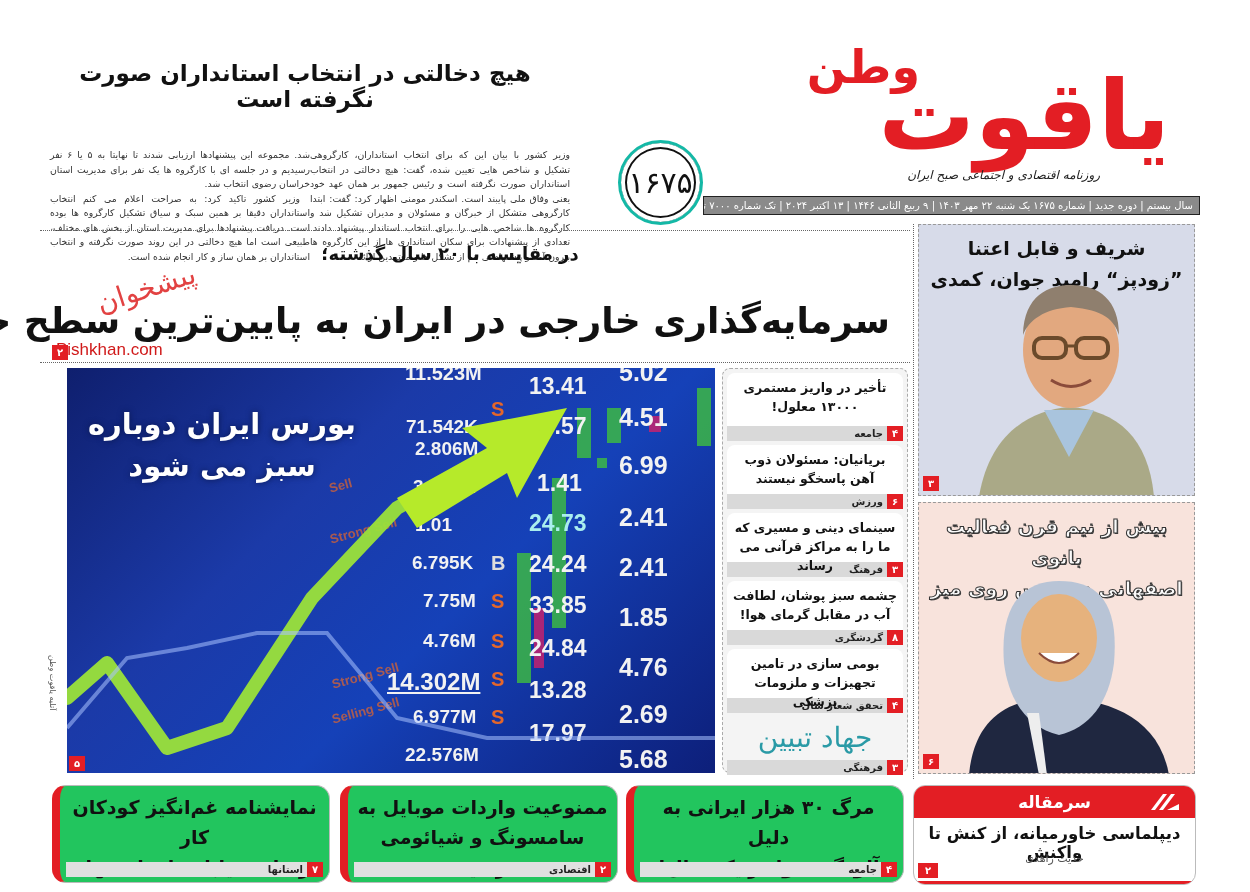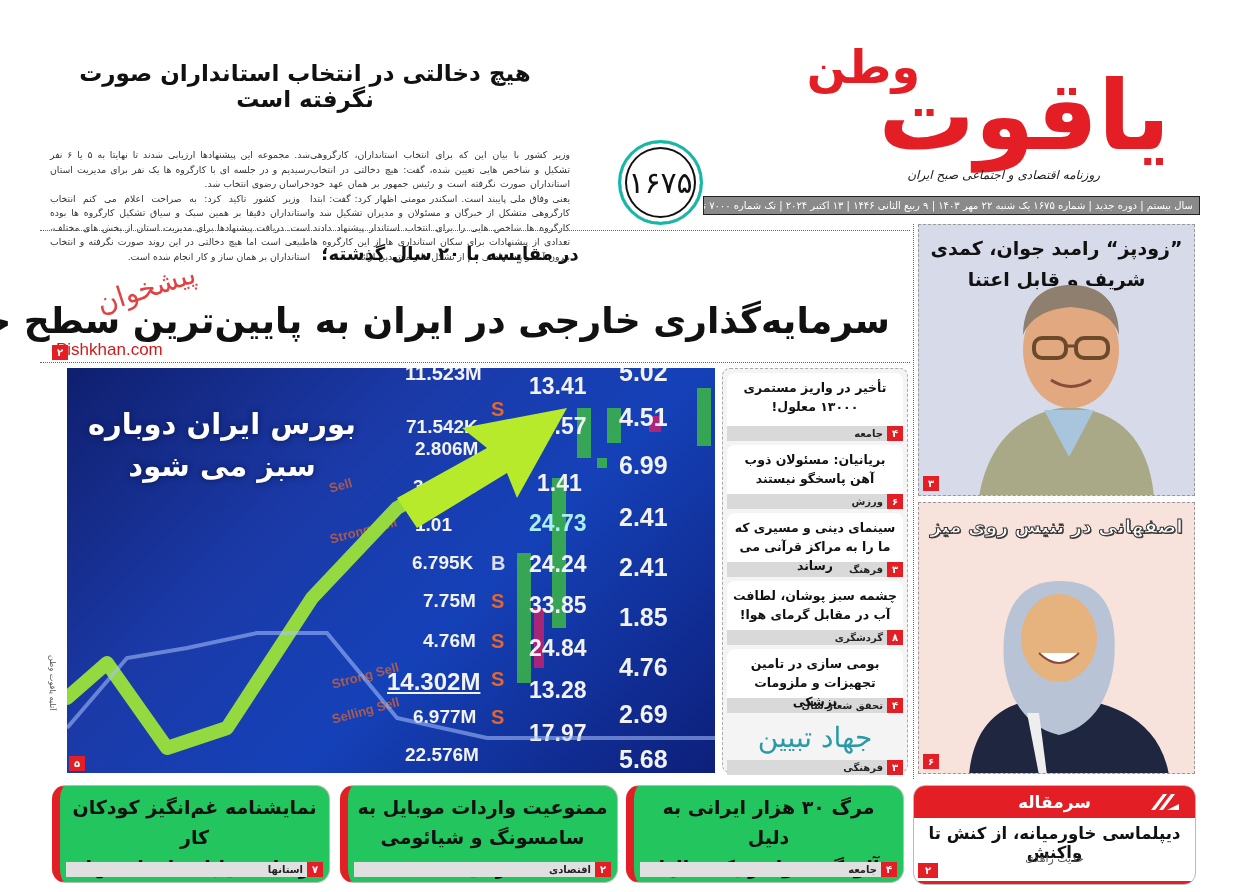--- a/index.html
+++ b/index.html
@@ -208,38 +208,39 @@
     <div class="jihad">جهاد تبیین</div>
     <div class="brief-cat">
         <span class="num">۳</span>
         <span>فرهنگی</span>
       </div>
   </div>
 </div>
 
 <div class="abs right-box rb1">
   <div class="rb-title">
+    <div>شریف و قابل اعتنا</div>
     <div>”زودپز“ رامبد جوان، کمدی</div>
-    <div>شریف و قابل اعتنا</div>
   </div>
   <svg class="avatar" width="277" height="272" viewBox="0 0 277 272" style="left:0; top:0;">
     <path d="M60 272 C70 210 110 185 150 182 C200 185 230 215 235 272 Z" fill="#aaa987"></path>
     <path d="M125 185 L150 232 L175 185 Z" fill="#a9c4dd"></path>
     <ellipse cx="152" cy="125" rx="48" ry="58" fill="#e2a87f"></ellipse>
     <path d="M104 110 C105 70 130 60 152 60 C180 60 200 75 200 110 C195 95 185 85 152 82 C125 84 110 95 104 110 Z" fill="#8f7f6e"></path>
     <rect x="115" y="113" width="32" height="20" rx="8" fill="none" stroke="#6b4a2b" stroke-width="4"></rect>
     <rect x="157" y="113" width="32" height="20" rx="8" fill="none" stroke="#6b4a2b" stroke-width="4"></rect>
     <line x1="147" y1="121" x2="157" y2="121" stroke="#6b4a2b" stroke-width="3"></line>
     <path d="M132 155 Q152 168 172 155" fill="none" stroke="#8a4b3a" stroke-width="3"></path>
   </svg>
   <div class="page-badge" style="left:4px; bottom:4px;">۳</div>
 </div>
 
 <div class="abs right-box rb2">
   <div class="rb-title">
+    <div>بیش از نیم قرن فعالیت بانوی</div>
     <div>اصفهانی در تنیس روی میز</div>
   </div>
   <svg class="avatar" width="277" height="272" viewBox="0 0 277 272" style="left:0; top:0;">
     <path d="M50 272 C55 215 90 195 135 195 C190 195 240 215 250 272 Z" fill="#1f2740"></path>
     <path d="M85 160 C80 95 110 78 140 78 C180 78 200 100 195 160 C190 200 170 225 140 232 C110 225 90 200 85 160 Z" fill="#b8c4d6"></path>
     <ellipse cx="140" cy="135" rx="38" ry="44" fill="#e6b27d"></ellipse>
     <path d="M120 150 Q140 170 160 150" fill="#fff" stroke="#8a4b3a" stroke-width="2"></path>
     <path d="M108 210 L120 272 L128 272 L120 210 Z" fill="#eee"></path>
   </svg>
   <div class="page-badge" style="left:4px; bottom:4px;">۶</div>

